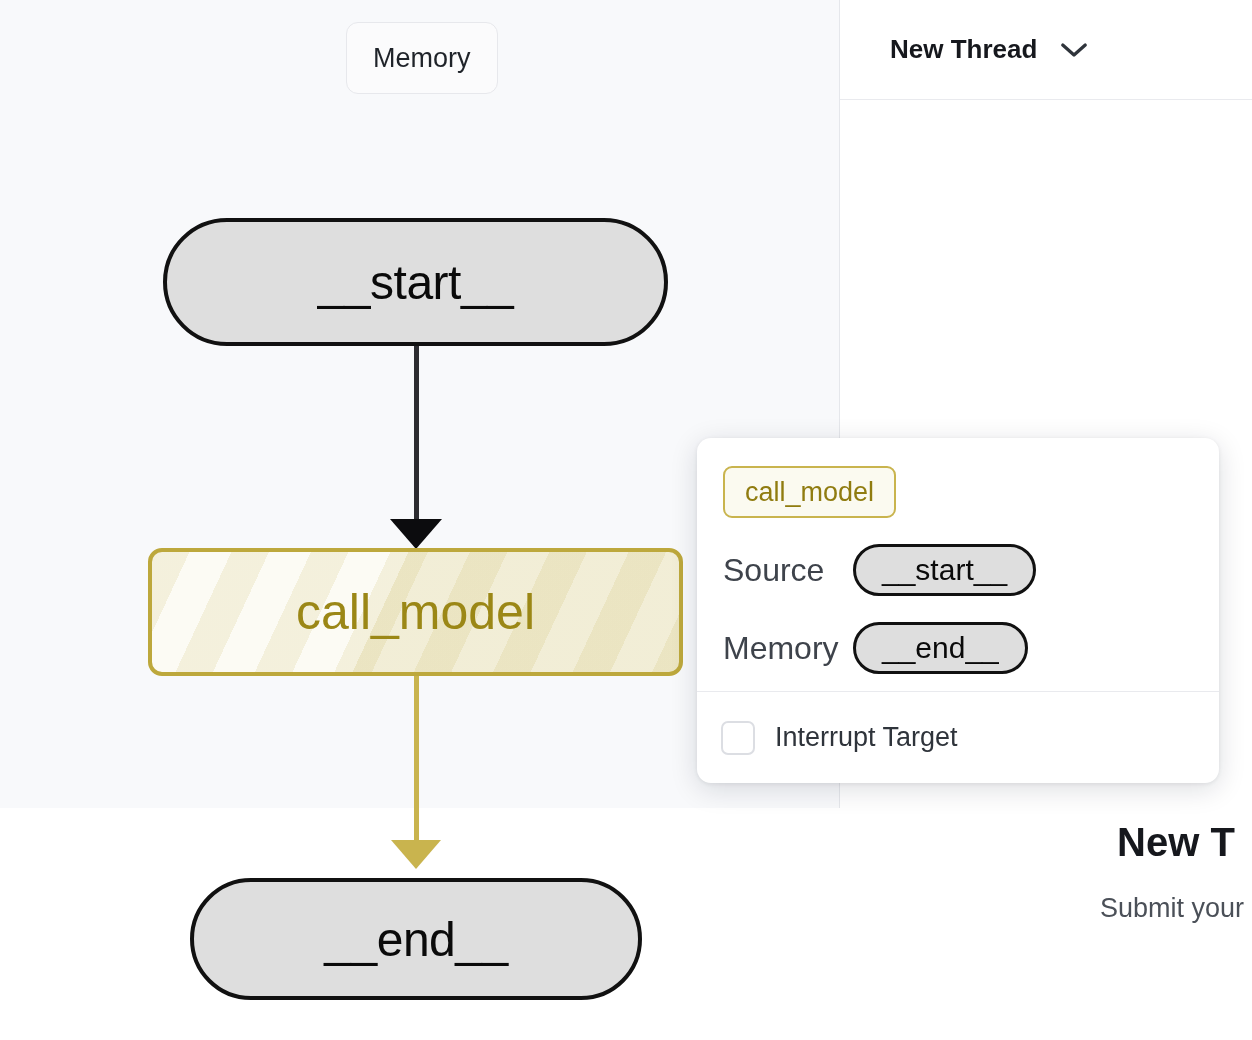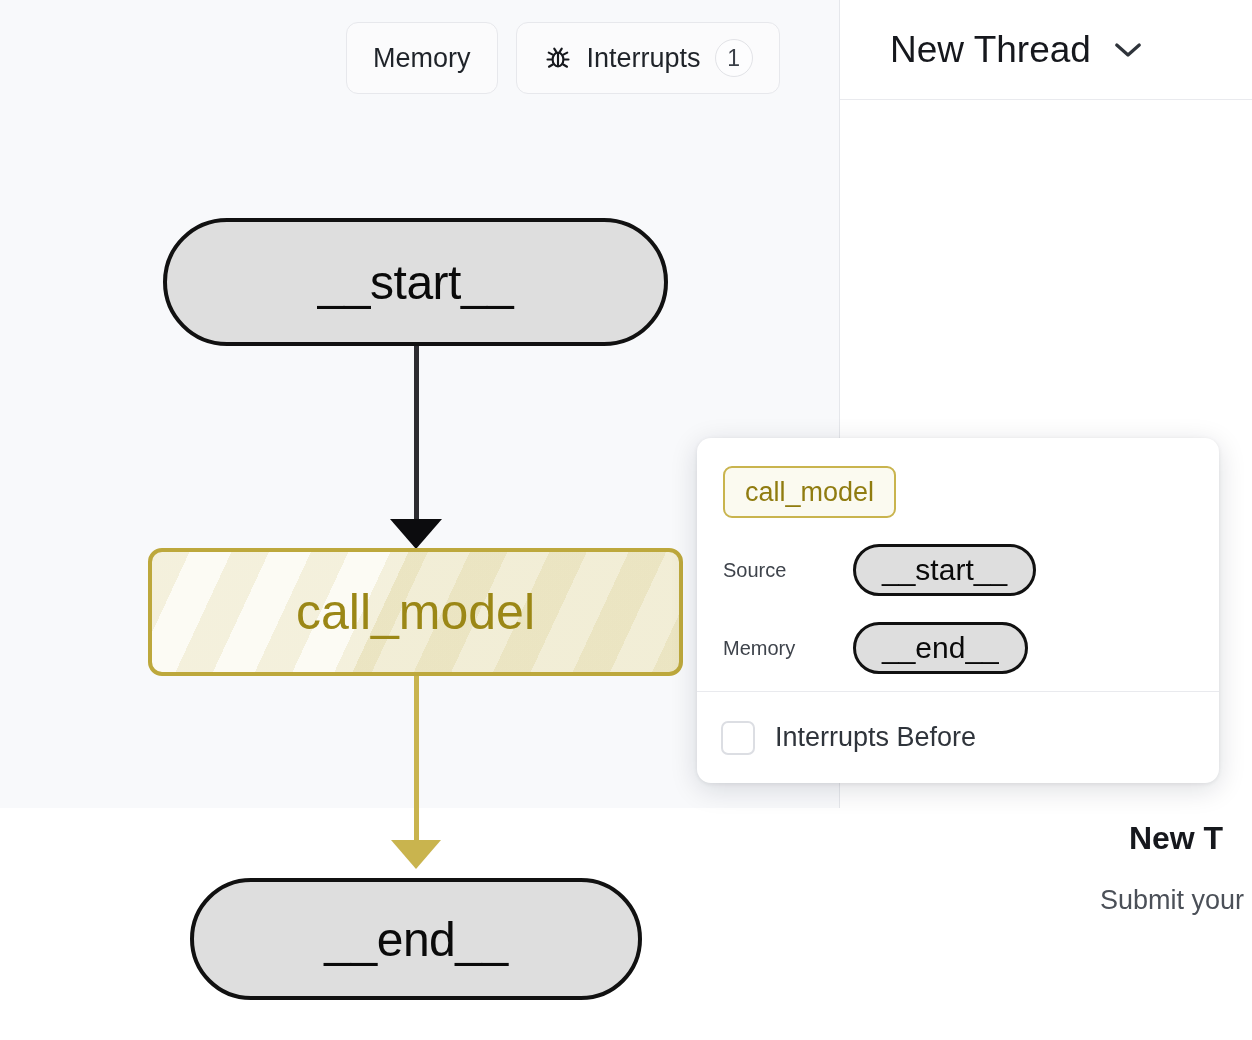--- a/index.html
+++ b/index.html
@@ -93,29 +93,29 @@
 
   
   .panel {
     position: relative; flex: 1 1 auto;
     height: 1040px; background: #ffffff;
   }
   .panel-header {
     height: 100px; border-bottom: 1px solid #e9eaee;
     display: flex; align-items: center; padding-left: 50px; gap: 22px;
   }
-  .panel-title { font-size: 37px; font-weight: 400; color: #16181d; white-space: nowrap; }
+  .panel-title { font-size: 26px; font-weight: 700; color: #16181d; white-space: nowrap; }
   .chev { display: block; width: 30px; height: 18px; }
 
   .thread-empty {
     position: absolute; left: 0; right: 0; top: 820px;
     text-align: center;
   }
   .thread-empty .te-title {
-    font-size: 32px; font-weight: 700; color: #16181d;
+    font-size: 40px; font-weight: 700; color: #16181d;
     white-space: nowrap; padding-left: 260px;
   }
   .thread-empty .te-sub {
     margin-top: 28px; font-size: 27px; color: #4b5058;
     white-space: nowrap; padding-left: 260px;
   }
 
   
   .popover {
     position: absolute; left: 697px; top: 438px;
@@ -132,21 +132,21 @@
     height: 52px; padding: 0 20px;
     border: 2px solid #c9b44e; border-radius: 9px;
     background: #fbfaf0;
     font-size: 27px; color: #907c10;
   }
   .pop-row {
     display: flex; align-items: center; gap: 30px;
     margin-top: 26px;
   }
   .pop-row:first-of-type { margin-top: 34px; }
-  .pop-label { font-size: 20px; color: #3e434b; width: 100px; }
+  .pop-label { font-size: 32px; color: #3e434b; width: 100px; }
   .pop-pill {
     display: inline-flex; align-items: center; justify-content: center;
     height: 52px; min-width: 130px; padding: 0 26px;
     background: #dedede; border: 3px solid #111111; border-radius: 999px;
     font-size: 30px; color: #0a0a0a;
   }
   .pop-footer {
     position: absolute; left: 0; right: 0; bottom: 0;
     height: 92px; border-top: 1px solid #e9eaee;
     display: flex; align-items: center; gap: 22px;
@@ -165,32 +165,20 @@
 </head>
 <body>
 
 <div id="app">
 
   <div class="canvas">
 
     <div class="toolbar">
       <button class="tbtn">
         <span>Memory</span>
-      </button>
-      <button class="tbtn">
-        <span class="bug-icon">
-          <svg viewBox="0 0 24 24" width="30" height="30" fill="none" stroke="#16181d" stroke-width="1.7" stroke-linecap="round">
-            <path d="M9 4.5l1.4 2.2M15 4.5l-1.4 2.2"></path>
-            <ellipse cx="12" cy="13.2" rx="4.3" ry="5.6" fill="none"></ellipse>
-            <path d="M7.7 9.3L4.6 7.7M16.3 9.3l3.1-1.6M7.2 13.2H3.6M16.8 13.2h3.6M7.8 17.2l-3 1.8M16.2 17.2l3 1.8"></path>
-            <path d="M12 8.2v9.6"></path>
-          </svg>
-        </span>
-        <span>Interrupts</span>
-        <span class="badge-count">1</span>
       </button>
     </div>
 
     <div class="graph">
 
       <div class="edge" id="edge-start-call">
         <div class="edge-line"></div>
         <div class="edge-head"></div>
       </div>
 
@@ -242,18 +230,18 @@
 
       <div class="pop-row">
         <span class="pop-label">Memory</span>
         <span class="pop-pill">__end__</span>
       </div>
     </div>
 
     <div class="pop-footer">
       <label class="cb-item">
         <span class="cb-box"></span>
-        <span class="cb-label">Interrupts Before</span>
+        <span class="cb-label">Interrupt Target</span>
       </label>
     </div>
   </div>
 
 </div>
 
 </body></html>

